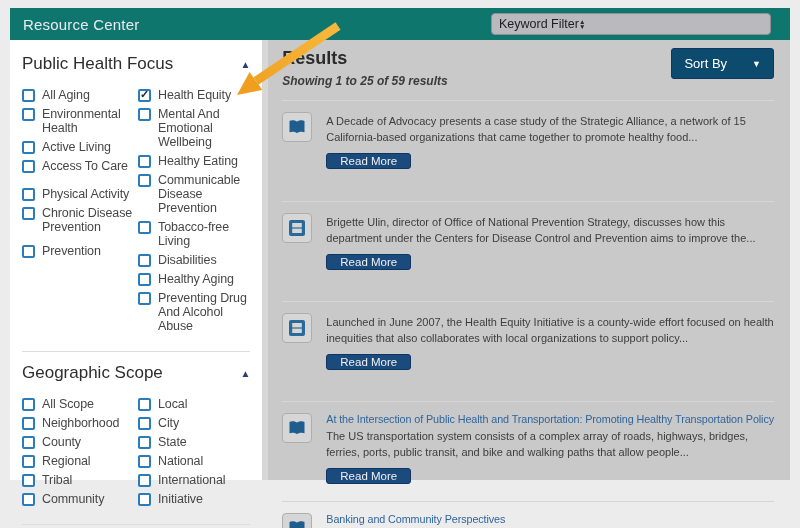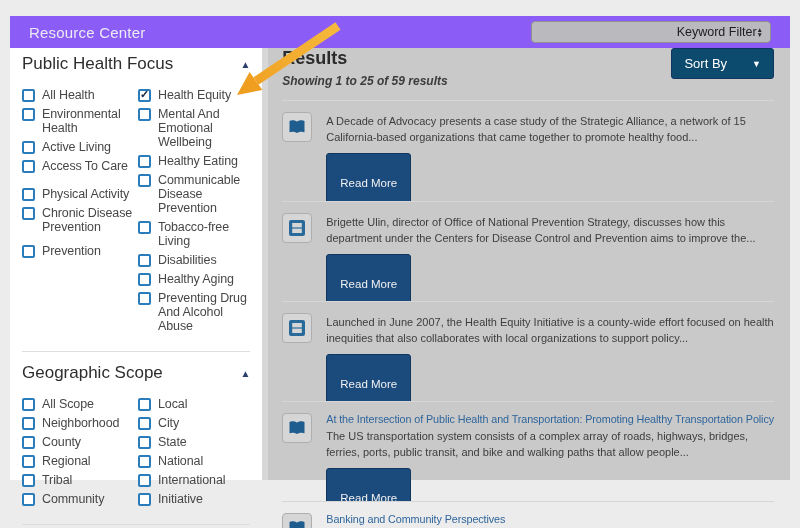--- a/index.html
+++ b/index.html
@@ -1,25 +1,25 @@
 <!DOCTYPE html>
 <html><head>
 <meta charset="utf-8">
 <style>
   * { margin:0; padding:0; box-sizing:border-box; }
   html,body { width:800px; height:528px; }
   body { font-family:"Liberation Sans", sans-serif; background:#ececec; }
   .page { position:relative; width:800px; height:528px; overflow:hidden; background:#ececec; }
 
   
-  .hdr { position:absolute; left:10px; top:16px; width:780px; height:32px; background:#8b5cf6;
-         display:flex; align-items:center; justify-content:space-between; padding:0 19px 0 19px; z-index:2; }
+  .hdr { position:absolute; left:10px; top:8px; width:780px; height:32px; background:#0f766e;
+         display:flex; align-items:center; justify-content:space-between; padding:0 19px 0 13px; z-index:2; }
   .hdr-title { color:#eceaf4; font-size:15px; letter-spacing:.2px; }
-  .kw-select { width:240px; height:22px; background:#b9b9be; border:1px solid #8f8f96; border-radius:4px;
-               display:flex; align-items:center; justify-content:flex-end; padding:0 7px; cursor:pointer; }
+  .kw-select { width:280px; height:22px; background:#b9b9be; border:1px solid #8f8f96; border-radius:4px;
+               display:flex; align-items:center; justify-content:flex-start; padding:0 7px; cursor:pointer; }
   .kw-label { font-size:12.5px; color:#1d1d1f; }
   .updown { display:flex; flex-direction:column; line-height:5px; font-size:6.5px; color:#2a2a2e; }
 
   
   .main { position:absolute; left:10px; top:40px; width:780px; height:440px; display:flex; }
   .sidebar { width:268px; background:#ffffff; padding:8px 10px 0 12px; }
   .results { flex:1; background:#c9c9c9; border-left:6px solid #d7d7d7; padding:6px 16px 0 14px; }
 
   
   .sec-head { display:flex; align-items:center; justify-content:space-between; margin:6px 2px 14px 0; }
@@ -45,21 +45,21 @@
 
   .item { display:flex; padding:9px 0 10px 0; height:100px; overflow:hidden; }
   .item + .item { border-top:1px solid #d6d6d6; }
   .icon-sq { flex:none; width:30px; height:30px; margin:2px 14px 0 0; background:#d6d6d6; border:1px solid #aeaeae;
              border-radius:4px; display:flex; align-items:center; justify-content:center; }
   .it-body { flex:1; min-width:0; }
   .it-title { display:block; font-size:10.8px; letter-spacing:-.1px; color:#2f659b; text-decoration:none;
               white-space:nowrap; overflow:hidden; margin-top:2px; cursor:pointer; }
   .it-desc { font-size:11px; line-height:16px; color:#3d3d3d; margin-top:3px; max-height:32px; overflow:hidden; }
   .rm-btn { background:#1b4a7d; border:1px solid #0f3660; border-radius:3px; color:#f0f0f0; font-size:11.5px;
-            padding:23px 13px; margin-top:8px; cursor:pointer; }
+            padding:1px 13px; margin-top:8px; cursor:pointer; }
 
   
   .arrow-svg { position:absolute; left:0; top:0; z-index:40; pointer-events:none; }
 </style>
 </head>
 <body>
 
 <div class="page">
 
   <div class="hdr">
@@ -78,21 +78,21 @@
     <div class="sidebar">
 
       <div class="sec-head">
         <span class="sec-title">Public Health Focus</span>
         <span class="caret-up">▲</span>
       </div>
       <div class="cols">
         <div class="col-l">
           <label class="cb">
               <span class="box"></span>
-              <span class="lbl">All Health</span>
+              <span class="lbl">All Aging</span>
             </label>
           <label class="cb">
               <span class="box"></span>
               <span class="lbl">Environmental Health</span>
             </label>
           <label class="cb">
               <span class="box"></span>
               <span class="lbl">Active Living</span>
             </label>
           <label class="cb">

